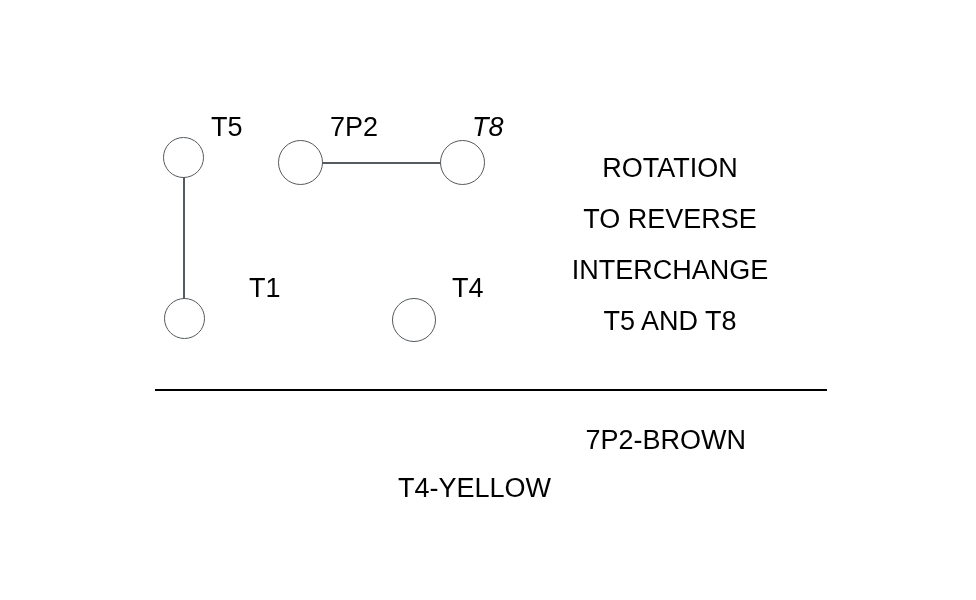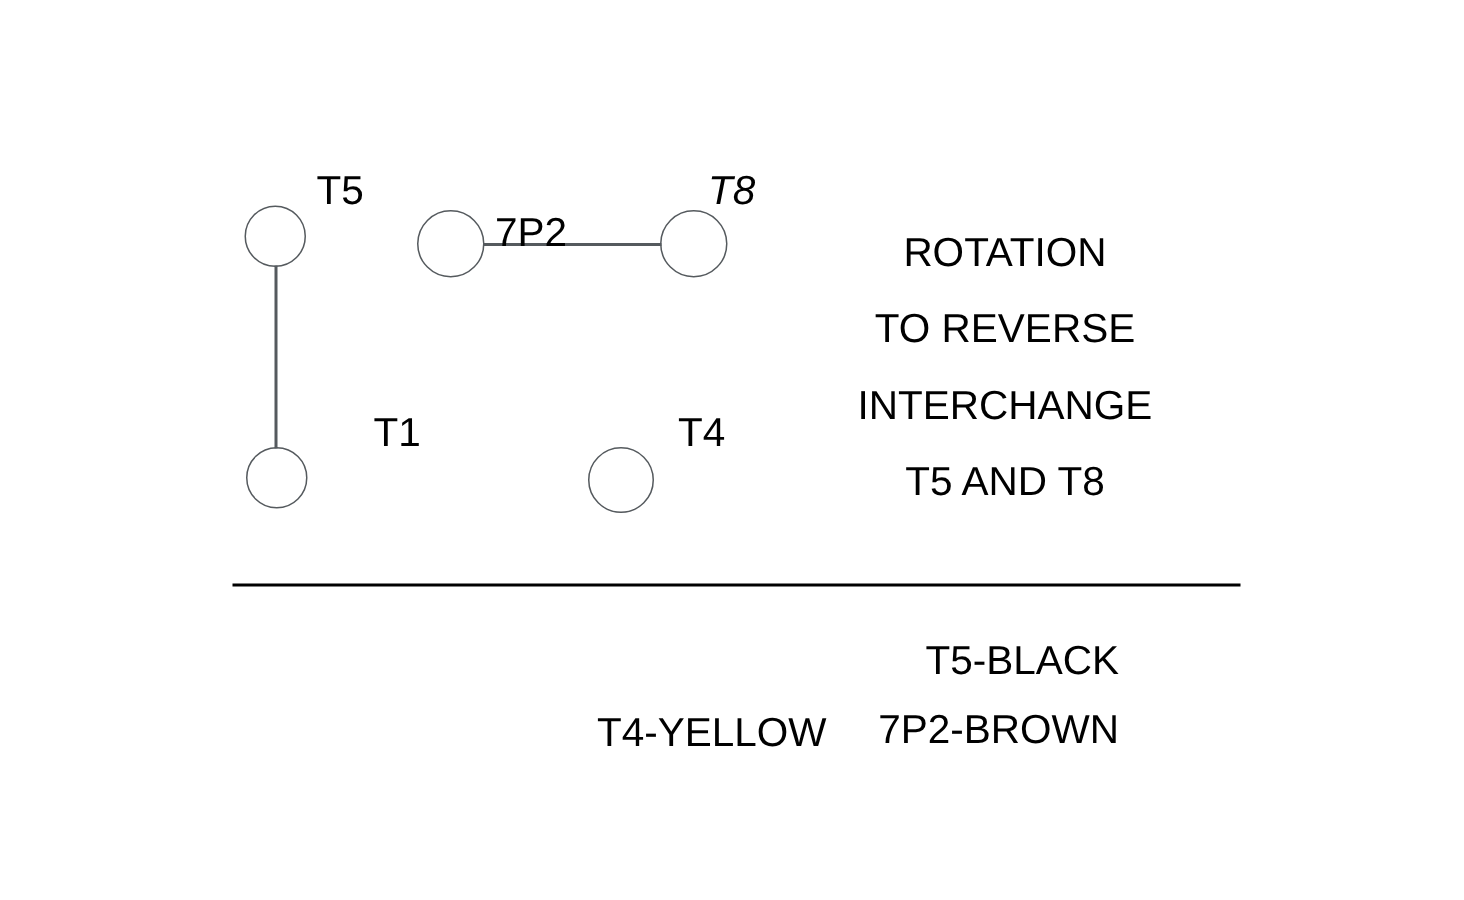--- a/index.html
+++ b/index.html
@@ -100,21 +100,21 @@
   <div class="terminal" style="left:392px; top:298px; width:44px; height:44px;"></div>
 
   <div class="wire wire-v" style="left:183px; top:177px; height:122px;"></div>
 
   <div class="wire wire-h" style="left:322px; top:162px; width:119px;"></div>
 
   <div class="term-label" style="left:211px; top:114px;">T5</div>
 
   <div class="term-label" style="left:211px; top:275px;margin-left:38px;">T1</div>
 
-  <div class="term-label" style="left:330px; top:114px;margin-top:28px;">7P2</div>
+  <div class="term-label" style="left:330px; top:114px;">7P2</div>
 
   <div class="term-label" style="left:472px; top:114px;font-style:italic;">T8</div>
 
   <div class="term-label" style="left:452px; top:275px;">T4</div>
 
   <div id="instructions">
     <div class="ins-line">ROTATION</div>
     <div class="ins-line">TO REVERSE</div>
     <div class="ins-line">INTERCHANGE</div>
     <div class="ins-line">T5 AND T8</div>
@@ -123,17 +123,16 @@
   <div id="divider"></div>
 
   <div class="legend-col" id="legend-left">
   </div>
 
   <div class="legend-col" id="legend-mid">
     <span class="legend-item">T4-YELLOW</span>
   </div>
 
   <div class="legend-col" id="legend-right">
-    <span class="legend-item">T5-BLACK</span>
     <span class="legend-item">7P2-BROWN</span>
   </div>
 
 </div>
 
 </body></html>

